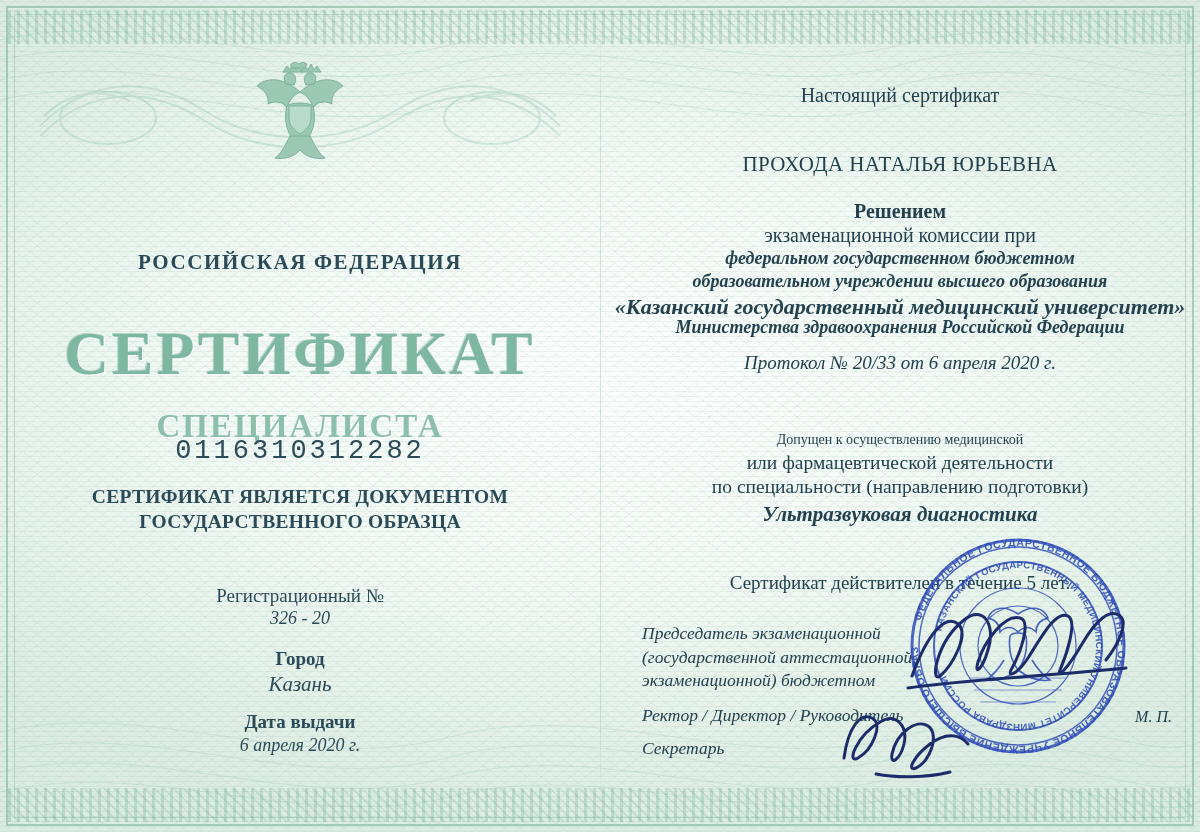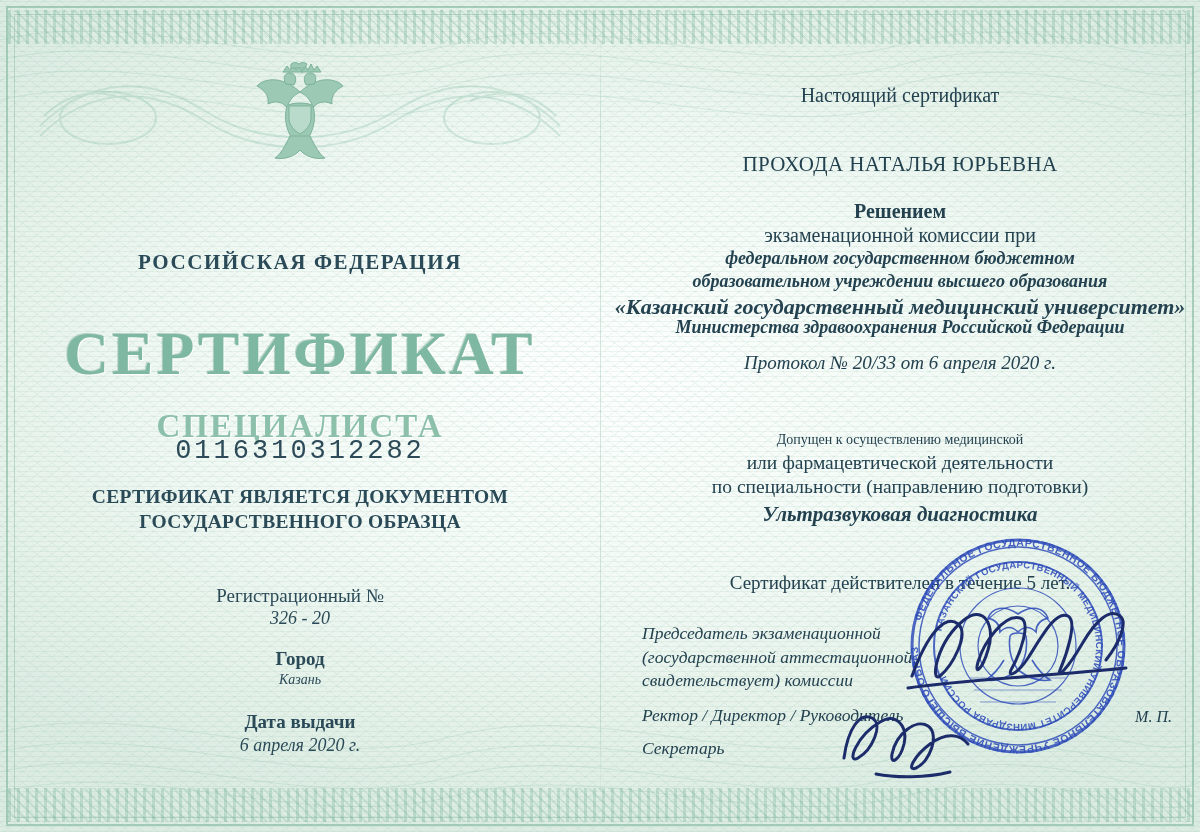--- a/index.html
+++ b/index.html
@@ -185,21 +185,21 @@
   .city-label {
     position: absolute;
     top: 648px; left: 0; right: 0;
     font-size: 19px;
     font-weight: 700;
     color: #2b4a58;
   }
   .city-value {
     position: absolute;
     top: 672px; left: 0; right: 0;
-    font-size: 14px;
+    font-size: 21px;
     font-style: italic;
     color: #2b4a58;
   }
   .date-label {
     position: absolute;
     top: 711px; left: 0; right: 0;
     font-size: 19px;
     font-weight: 700;
     color: #2b4a58;
   }
@@ -400,21 +400,21 @@
     <div class="r-line adm1">Допущен к осуществлению медицинской</div>
     <div class="r-line adm2">или фармацевтической деятельности</div>
     <div class="r-line adm3">по специальности (направлению подготовки)</div>
     <div class="r-line spec">Ультразвуковая диагностика</div>
 
     <div class="r-line valid">Сертификат действителен в течение 5 лет.</div>
 
     <div class="sig-block sig1">
       <div>Председатель экзаменационной</div>
       <div>(государственной аттестационной,</div>
-      <div>свидетельствует) комиссии</div>
+      <div>экзаменационной) бюджетном</div>
     </div>
 
     <div class="sig-rector">Ректор / Директор / Руководитель</div>
     <div class="sig-secretary">Секретарь</div>
     <div class="mp">М. П.</div>
 
     <svg class="stamp" viewBox="0 0 236 236">
       <defs>
         <path id="arcOuter" d="M118,118 m-100,0 a100,100 0 1,1 200,0 a100,100 0 1,1 -200,0"></path>
         <path id="arcInner" d="M118,118 m-78,0 a78,78 0 1,1 156,0 a78,78 0 1,1 -156,0"></path>

